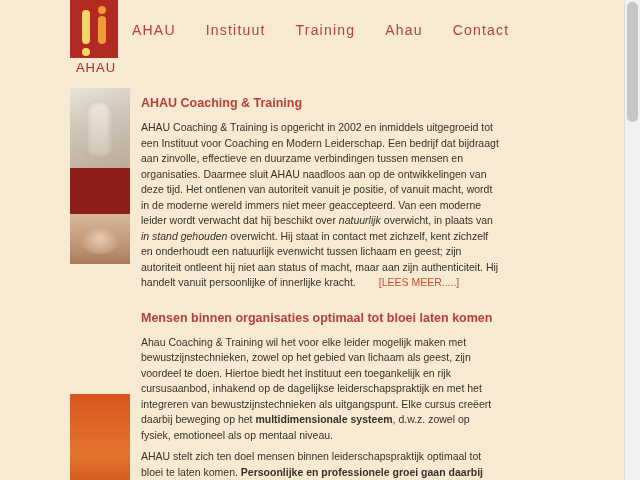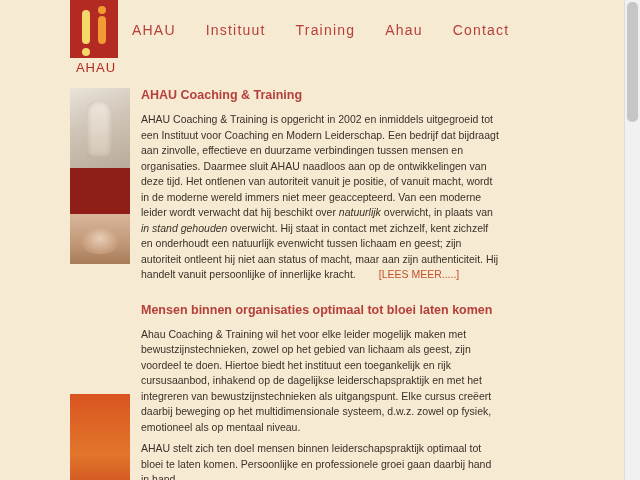--- a/index.html
+++ b/index.html
@@ -166,41 +166,41 @@
     background: linear-gradient(180deg, #d9541f 0%, #e2762c 55%, #c7431a 100%);
   }
 
   .main {
     position: absolute;
     left: 141px;
     top: 0;
     width: 360px;
   }
   h2.section-title {
-    margin: 0 0 10px 0;
+    margin: 8px 0 10px 0;
     font-size: 12.5px;
     color: #b5403a;
     font-weight: bold;
   }
   .para {
     margin: 0 0 6px 0;
     font-size: 10.5px;
     line-height: 15.5px;
     color: #3a3027;
     text-align: left;
   }
   .block { margin-bottom: 20px; }
   .more-link {
     color: #c2502b;
     text-decoration: none;
     cursor: pointer;
     margin-left: 20px;
   }
   em { }
-  .bold { font-weight: normal; }
+  .bold { font-weight: bold; }
 
   
   .scroll-track {
     position: absolute;
     right: 0;
     top: 0;
     width: 15px;
     height: 480px;
     background: #f1f1f1;
     border-left: 1px solid #dcdcdc;

